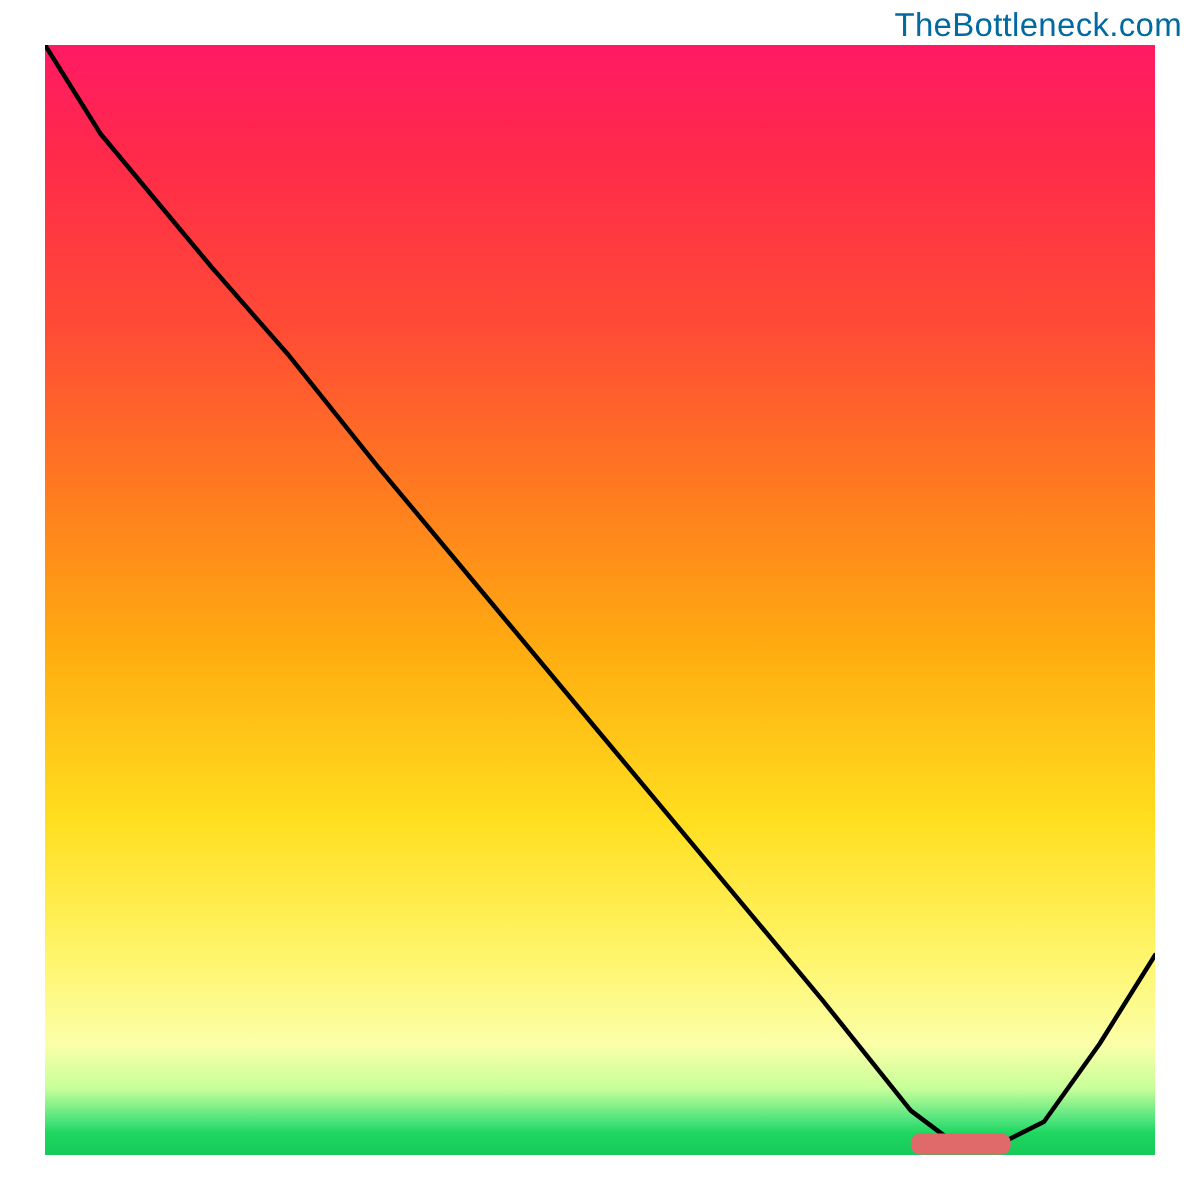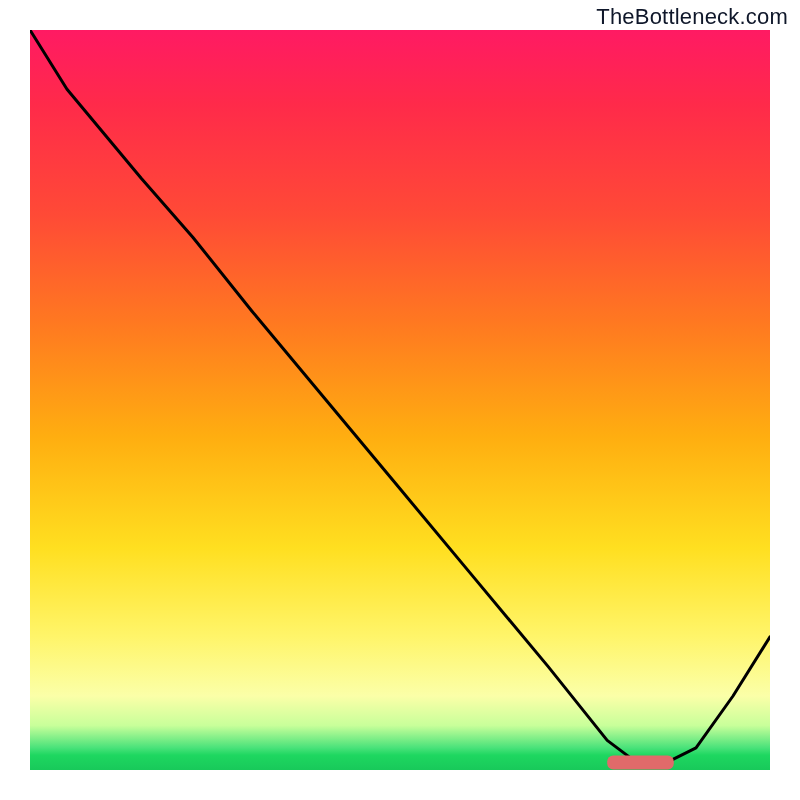--- a/index.html
+++ b/index.html
@@ -13,21 +13,21 @@
   }
   .stage {
     position: relative;
     width: 800px;
     height: 800px;
   }
   .watermark {
     position: absolute;
     top: 4px;
     right: 12px;
-    color: #0f172a;
+    color: #0369a1;
     font-size: 22px;
     font-weight: 500;
     letter-spacing: 0.2px;
     z-index: 30;
   }
   
   .plot {
     position: absolute;
     left: 30px;
     top: 30px;

